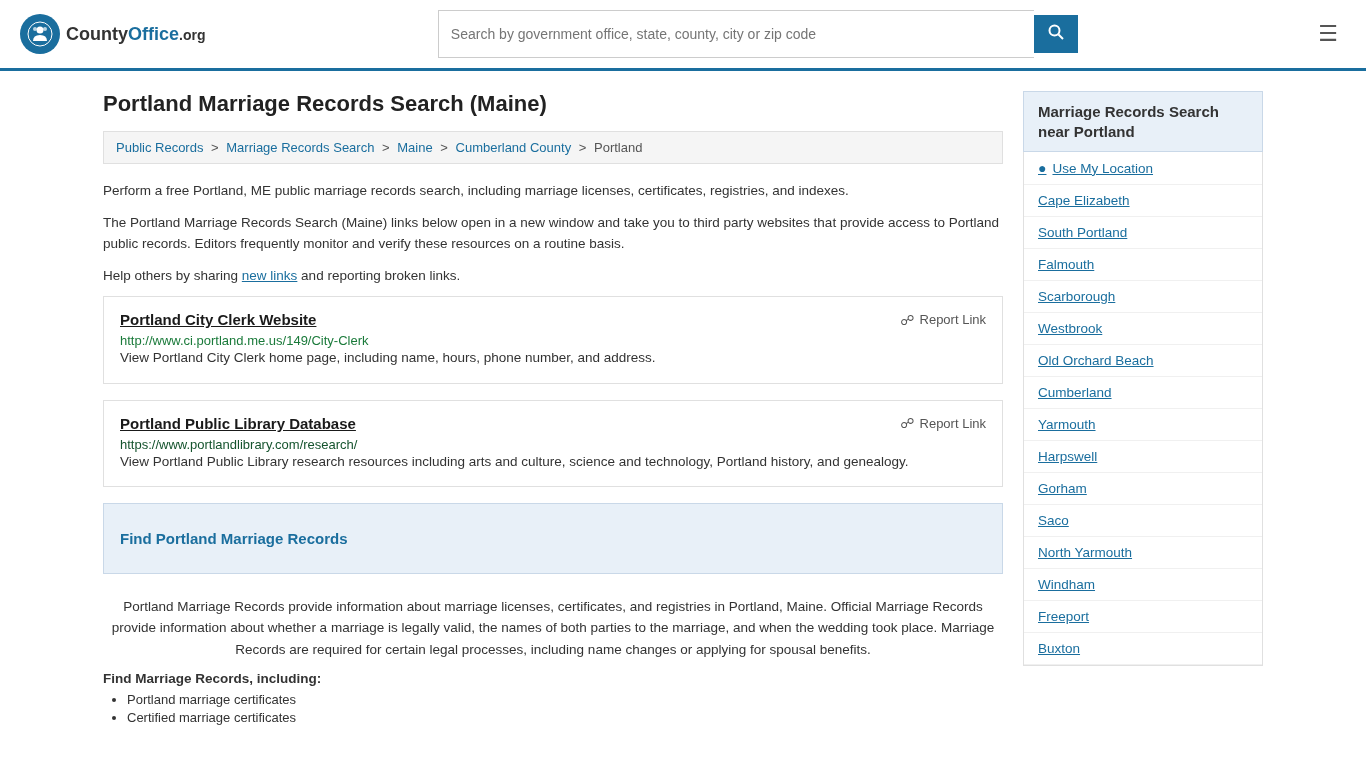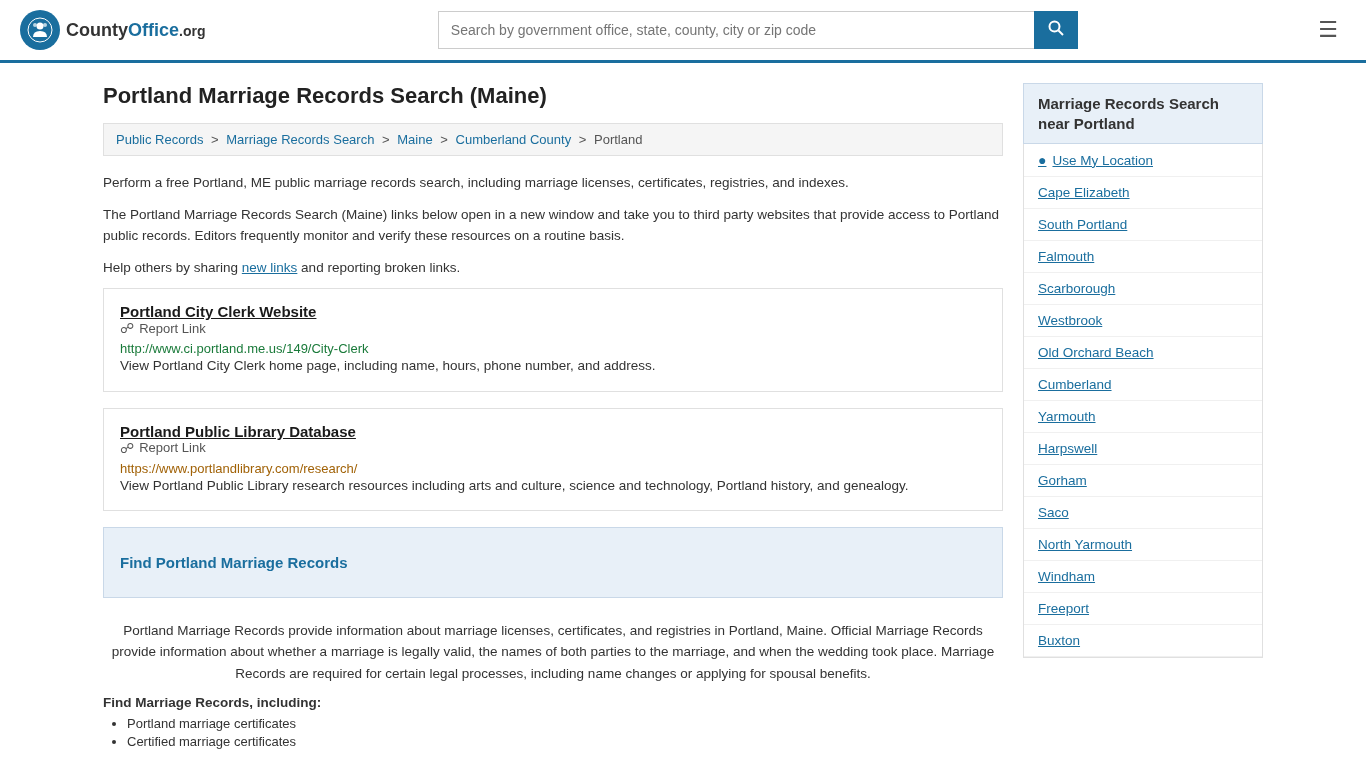--- a/index.html
+++ b/index.html
@@ -47,21 +47,21 @@
       margin: 0 20px;
     }
     .search-input {
       flex: 1;
       border: 1px solid #ccc;
       border-right: none;
       padding: 8px 12px;
       font-size: 14px;
       color: #999;
       outline: none;
-      height: 38px;
+      height: 48px;
     }
     .search-btn {
       background: #1a6e9e;
       border: none;
       padding: 0 14px;
       height: 38px;
       cursor: pointer;
       color: white;
       font-size: 16px;
     }
@@ -134,23 +134,22 @@
     
     .result-card {
       border: 1px solid #e0e0e0;
       padding: 14px 16px;
       margin-bottom: 16px;
       background: #fff;
     }
     .result-header {
       display: flex;
       justify-content: space-between;
-      align-items: flex-start;
+      align-items: center;
       margin-bottom: 4px;
-      flex-direction: column;
     }
     .result-title {
       font-size: 15px;
       font-weight: bold;
       color: #1a1a1a;
       text-decoration: underline;
       cursor: pointer;
     }
     .report-link {
       display: flex;
@@ -315,21 +314,21 @@
     </div>
 
     <div class="result-card">
       <div class="result-header">
         <span class="result-title">Portland Public Library Database</span>
         <div class="report-link">
           <span class="report-icon">☍</span>
           <span>Report Link</span>
         </div>
       </div>
-      <a class="result-url" href="#" style="color:#a16207;">https://www.portlandlibrary.com/research/</a>
+      <a class="result-url" href="#" style="color:#14532d;">https://www.portlandlibrary.com/research/</a>
       <p class="result-desc">View Portland Public Library research resources including arts and culture, science and technology, Portland history, and genealogy.</p>
     </div>
 
     <div class="find-section">
       <h2>Find Portland Marriage Records</h2>
     </div>
     <p class="find-desc">Portland Marriage Records provide information about marriage licenses, certificates, and registries in Portland, Maine. Official Marriage Records provide information about whether a marriage is legally valid, the names of both parties to the marriage, and when the wedding took place. Marriage Records are required for certain legal processes, including name changes or applying for spousal benefits.</p>
     <p class="find-including">Find Marriage Records, including:</p>
     <ul class="find-list">
       <li>Portland marriage certificates</li>

